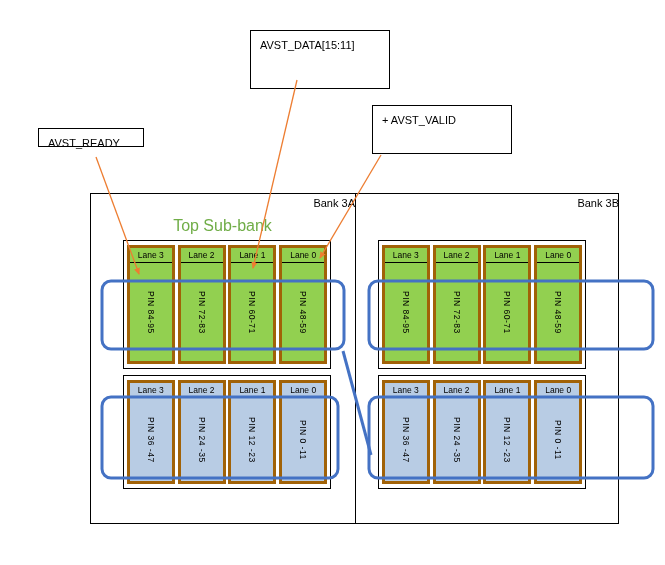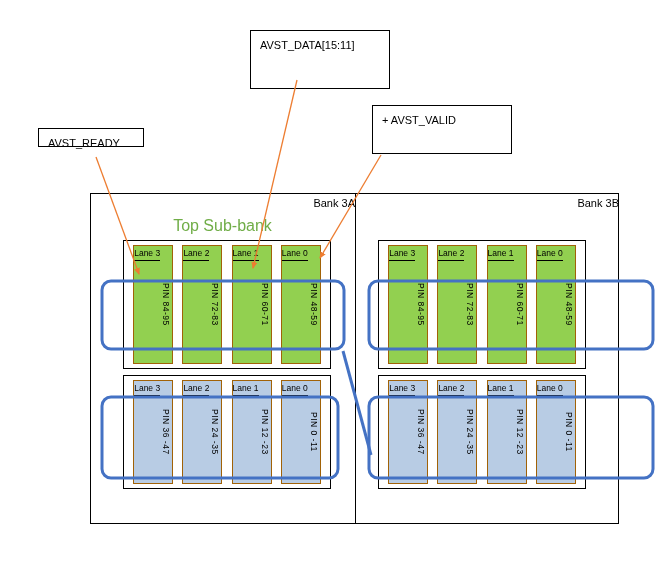--- a/index.html
+++ b/index.html
@@ -32,21 +32,21 @@
   #top-subbank-label{left:90px;top:217px;width:265px;color:var(--top-subbank-text)}
   #bottom-subbank-label{left:90px;top:501px;width:265px;color:var(--bottom-subbank-text)}
 
   .lane-group{position:absolute;border:1px solid #000;background:#fff;
               display:flex;justify-content:space-evenly;align-items:center;z-index:1}
   #group-a-top{left:123px;top:240px;width:208px;height:129px}
   #group-a-bottom{left:123px;top:375px;width:208px;height:114px}
   #group-b-top{left:378px;top:240px;width:208px;height:129px}
   #group-b-bottom{left:378px;top:375px;width:208px;height:114px}
 
-  .lane{width:40px;border:1px solid #a16207;display:flex;flex-direction:row}
+  .lane{width:48px;border:3px solid #a16207;display:flex;flex-direction:column}
   .group-top .lane{height:119px;background:var(--lane-green)}
   .group-bottom .lane{height:104px;background:var(--lane-blue)}
   .lane-header{height:15px;line-height:14px;text-align:center;font-size:8.5px;
                border-bottom:1px solid #000;overflow:hidden;white-space:nowrap}
   .lane-pins{flex:1;display:flex;align-items:center;justify-content:center}
   .vtext{writing-mode:vertical-rl;font-size:8.5px;white-space:nowrap;letter-spacing:.5px}
 
   svg.overlay{position:absolute;left:0;top:0;z-index:4;pointer-events:none}
   .route{fill:none;stroke:var(--route-blue);stroke-width:3}
   .oarrow{fill:none;stroke:var(--arrow-orange);stroke-width:1.3}

